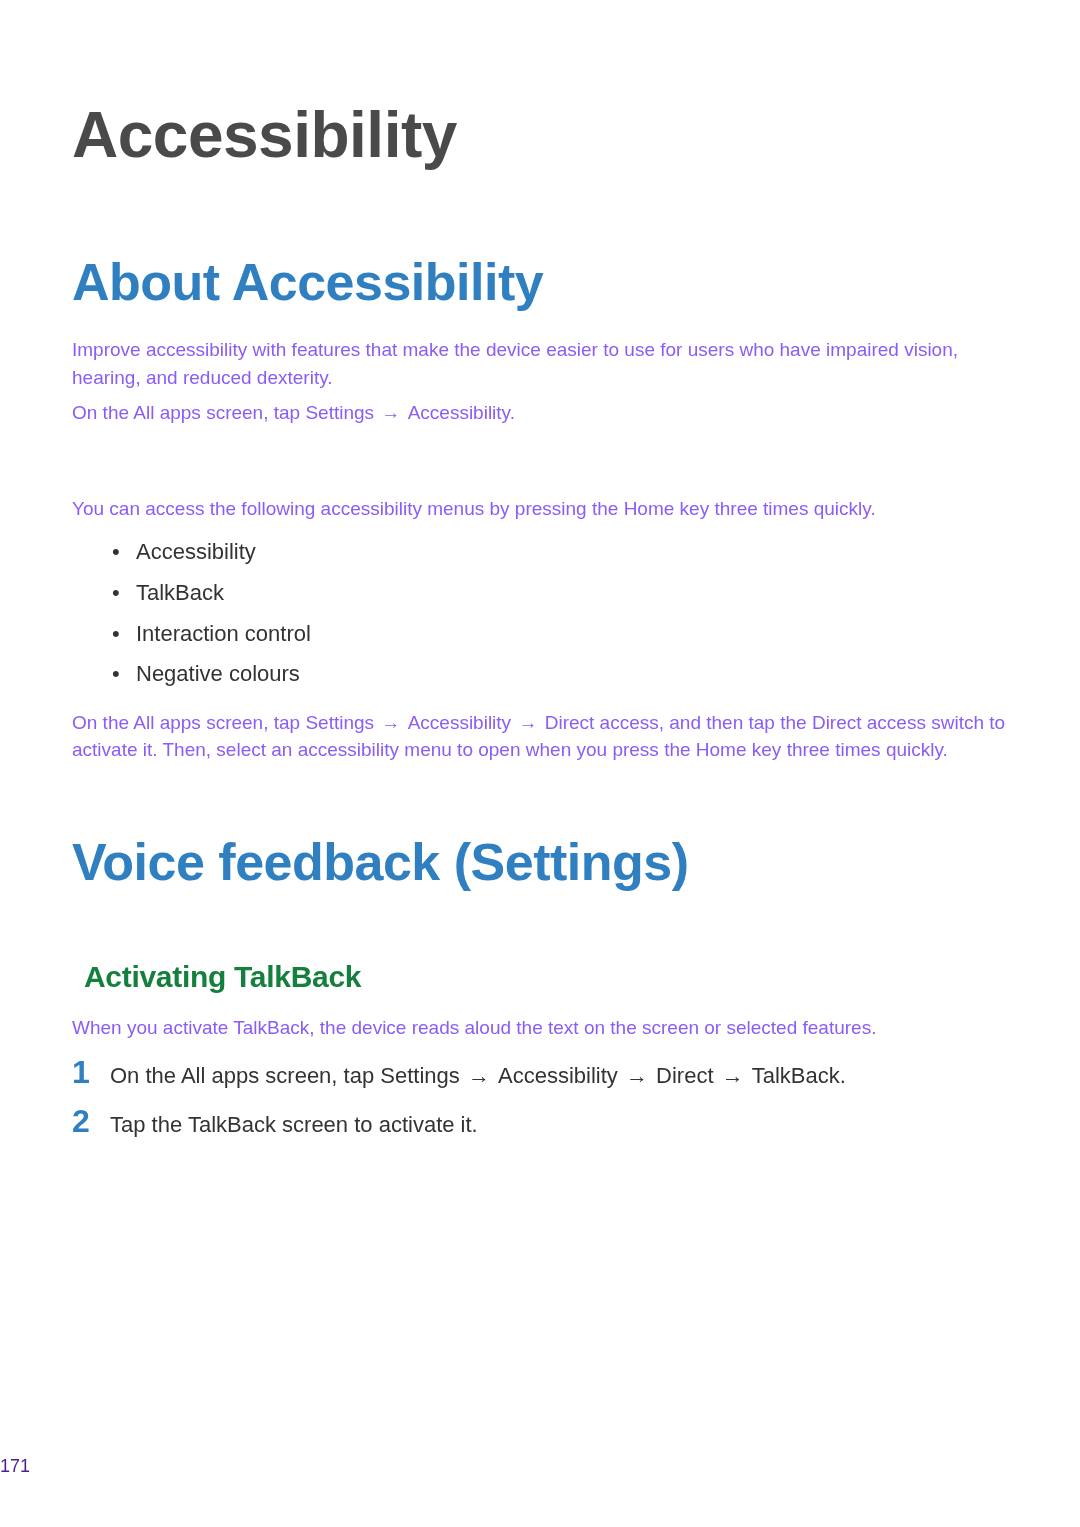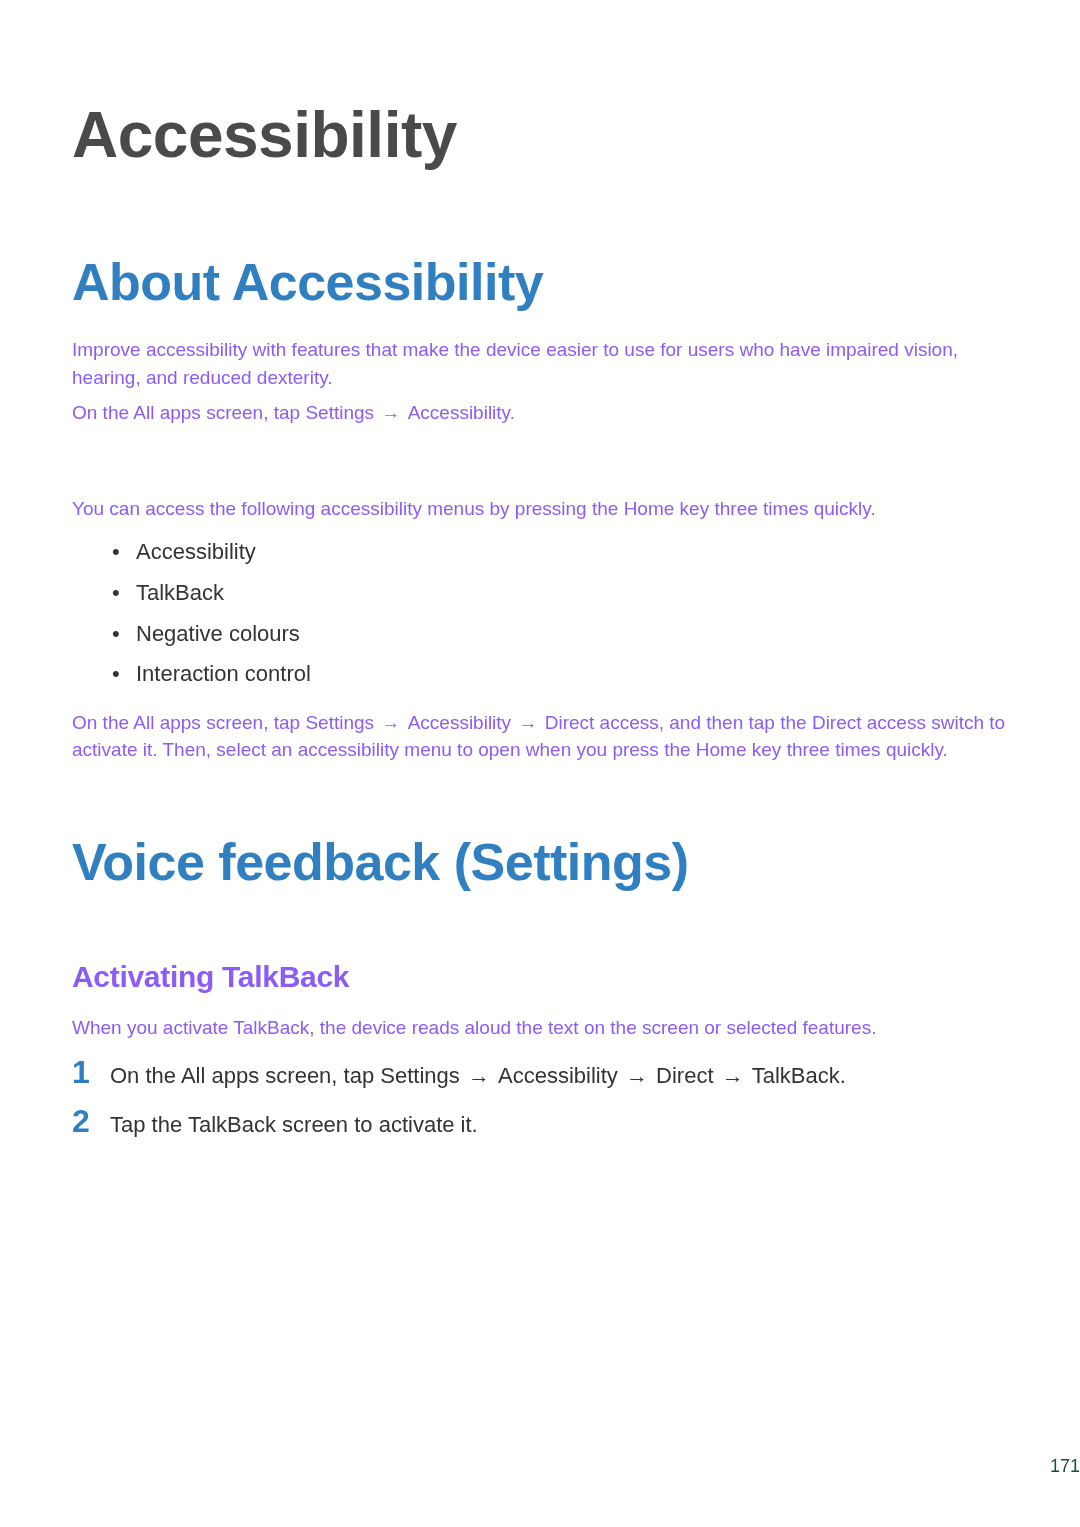--- a/index.html
+++ b/index.html
@@ -30,22 +30,22 @@
   .h2 {
     font-size: 52px;
     font-weight: 700;
     color: #2f7fc1;
     margin: 0 0 24px 0;
     letter-spacing: -0.5px;
   }
   .h3 {
     font-size: 30px;
     font-weight: 700;
-    color: #8b5cf6;
-    margin: 0 0 20px 0;
+    color: #15803d;
+    margin: 0 0 20px 12px;
     letter-spacing: -0.3px;
   }
   .para {
     font-size: 19px;
     line-height: 1.45;
     color: #8b5cf6;
     margin: 0 0 8px 0;
   }
   .arrow { margin: 0 2px; }
   .section-gap { height: 60px; }
@@ -89,23 +89,23 @@
     font-size: 22px;
     line-height: 1.45;
     color: #333;
   }
   .bold { font-weight: 400; }
   .page-num {
     position: absolute;
     bottom: 50px;
     left: 0;
     width: 100%;
-    text-align: right;
+    text-align: left;
     font-size: 18px;
-    color: #14532d;
+    color: #4c1d95;
   }
 </style>
 </head>
 <body>
 
 <div class="page">
 
   <h1 class="h1">Accessibility</h1>
 
   <h2 class="h2">About Accessibility</h2>
@@ -113,22 +113,22 @@
   <p class="para">
     <span>On the All apps screen, tap </span><span class="bold">Settings</span><span class="arrow"> → </span><span class="bold">Accessibility</span><span>.</span>
   </p>
 
   <div class="section-gap"></div>
 
   <p class="para">You can access the following accessibility menus by pressing the Home key three times quickly.</p>
   <ul class="bullets">
     <li>Accessibility</li>
     <li>TalkBack</li>
+    <li>Interaction control</li>
     <li>Negative colours</li>
-    <li>Interaction control</li>
   </ul>
   <p class="para">
     <span>On the All apps screen, tap </span><span class="bold">Settings</span><span class="arrow"> → </span><span class="bold">Accessibility</span><span class="arrow"> → </span><span class="bold">Direct access</span><span>, and then tap the </span><span class="bold">Direct access</span><span> switch to activate it. Then, select an accessibility menu to open when you press the Home key three times quickly.</span>
   </p>
 
   <div class="section-gap"></div>
 
   <h2 class="h2">Voice feedback (Settings)</h2>
 
   <div class="section-gap-sm"></div>

